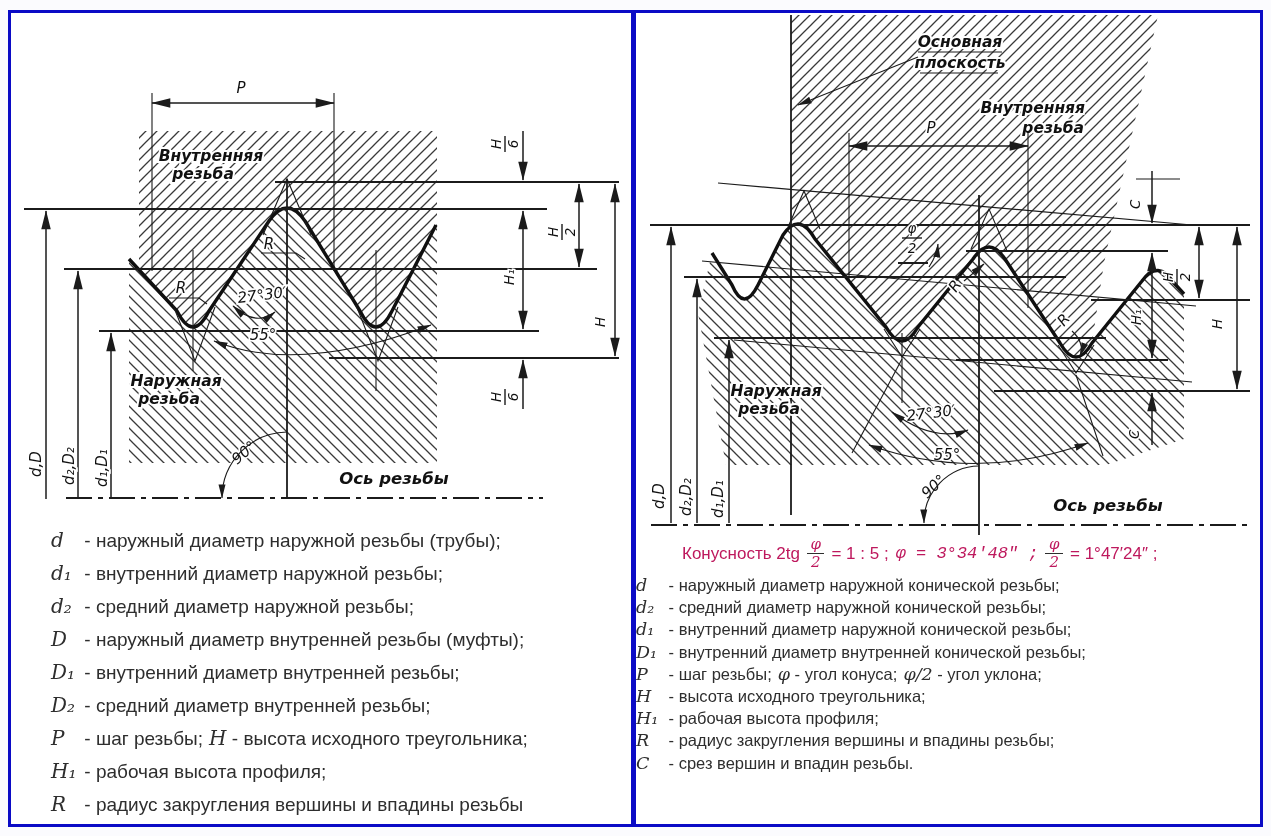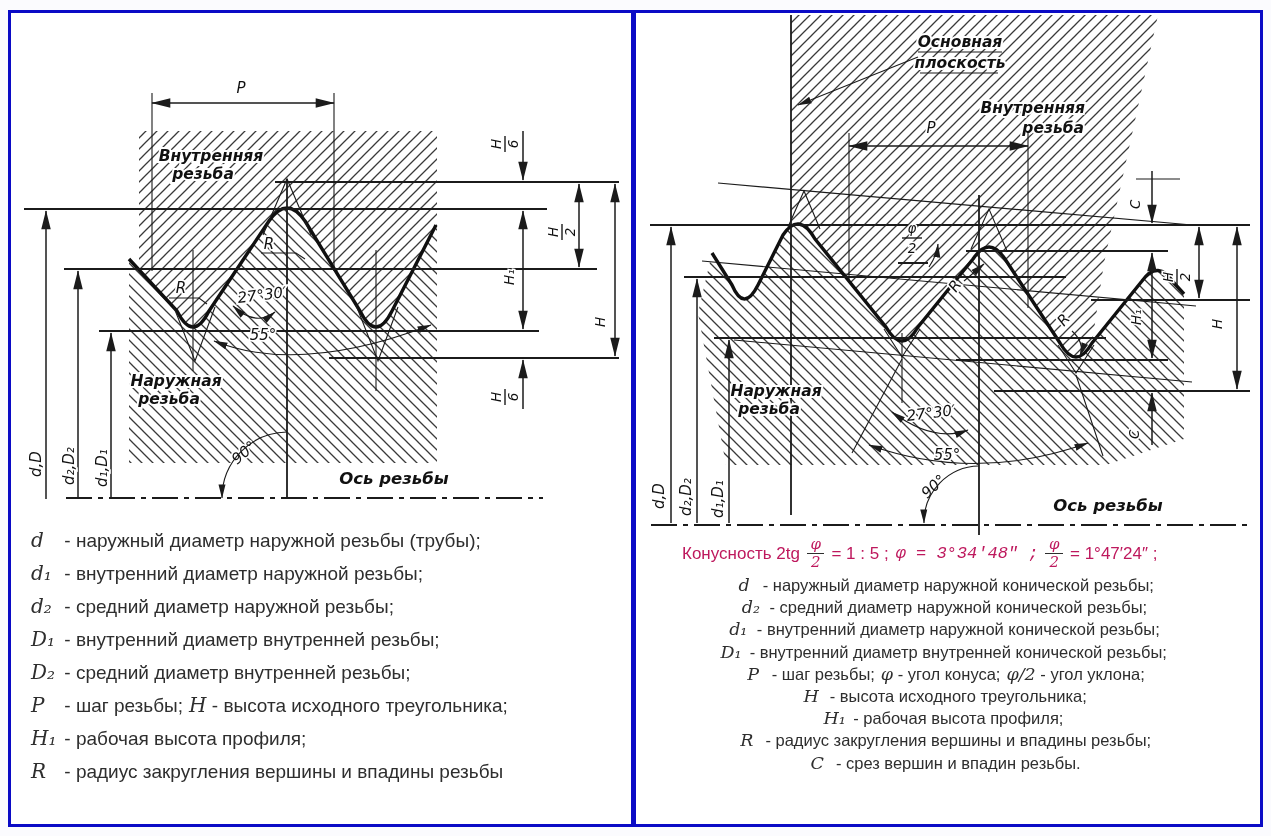--- a/index.html
+++ b/index.html
@@ -25,24 +25,24 @@
   .dim  {stroke:#1b1b1b;stroke-width:1.5;fill:none;}
   .axis {stroke:#1b1b1b;stroke-width:2.2;fill:none;stroke-dasharray:26 6 5 6;}
   text{fill:#111;}
   .lbl{font:italic bold 15.5px "DejaVu Sans",sans-serif;paint-order:stroke;stroke:#fff;stroke-width:4px;}
   .lbl2{font:italic bold 16.5px "DejaVu Sans",sans-serif;paint-order:stroke;stroke:#fff;stroke-width:4px;}
   .dtx{font:italic 15px "DejaVu Sans",sans-serif;paint-order:stroke;stroke:#fff;stroke-width:3.5px;}
   .ftx{font:italic 13.5px "DejaVu Sans",sans-serif;paint-order:stroke;stroke:#fff;stroke-width:3px;}
 
   
   .legend{position:absolute;left:0;right:6px;}
-  #legend-left{top:516px;padding-left:20px;font-size:19px;}
+  #legend-left{top:516px;padding-left:40px;font-size:19px;}
   #legend-left .lrow{line-height:23px;margin-bottom:10px;}
   #legend-left .sym{font-size:20px;}
-  #legend-right{top:563px;font-size:16.5px;text-align:center;}
+  #legend-right{top:563px;font-size:16.5px;}
   #legend-right .lrow{line-height:18px;margin-bottom:4.2px;}
   #legend-right .sym{font-size:17.5px;}
   .lrow{white-space:nowrap;color:#2e2e2e;}
   .sym{font-family:"DejaVu Serif",serif;font-style:italic;display:inline-block;}
   .lpart:first-child .sym{min-width:28px;}
   .lpart{margin-right:6px;}
 
   
   #formula{
     position:absolute;top:524px;left:46px;font-size:17px;color:#be185d;
@@ -169,20 +169,21 @@
       <text class="lbl" x="200" y="148" text-anchor="middle">Внутренняя</text>
       <text class="lbl" x="192" y="166" text-anchor="middle">резьба</text>
       <text class="lbl" x="165" y="373" text-anchor="middle">Наружная</text>
       <text class="lbl" x="158" y="391" text-anchor="middle">резьба</text>
     </svg>
 
     <div class="legend" id="legend-left">
         <div class="lrow"><span class="lpart"><i class="sym">d</i><span class="ltxt"> - наружный диаметр наружной резьбы (трубы);</span></span></div>
         <div class="lrow"><span class="lpart"><i class="sym">d₁</i><span class="ltxt"> - внутренний диаметр наружной резьбы;</span></span></div>
         <div class="lrow"><span class="lpart"><i class="sym">d₂</i><span class="ltxt"> - средний диаметр наружной резьбы;</span></span></div>
+        <div class="lrow"><span class="lpart"><i class="sym">D</i><span class="ltxt"> - наружный диаметр внутренней резьбы (муфты);</span></span></div>
         <div class="lrow"><span class="lpart"><i class="sym">D₁</i><span class="ltxt"> - внутренний диаметр внутренней резьбы;</span></span></div>
         <div class="lrow"><span class="lpart"><i class="sym">D₂</i><span class="ltxt"> - средний диаметр внутренней резьбы;</span></span></div>
         <div class="lrow"><span class="lpart"><i class="sym">P</i><span class="ltxt"> - шаг резьбы;</span></span><span class="lpart"><i class="sym">H</i><span class="ltxt"> - высота исходного треугольника;</span></span></div>
         <div class="lrow"><span class="lpart"><i class="sym">H₁</i><span class="ltxt"> - рабочая высота профиля;</span></span></div>
         <div class="lrow"><span class="lpart"><i class="sym">R</i><span class="ltxt"> - радиус закругления вершины и впадины резьбы</span></span></div>
       </div>
   </div>
 
   <div class="panel" id="panel-right">
     <svg class="diag" width="621" height="522" viewBox="0 0 621 522">

